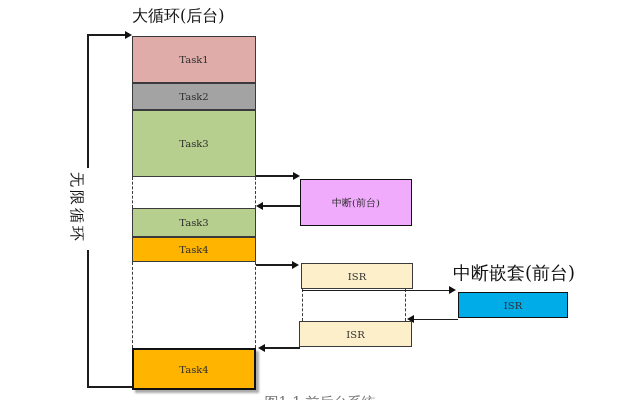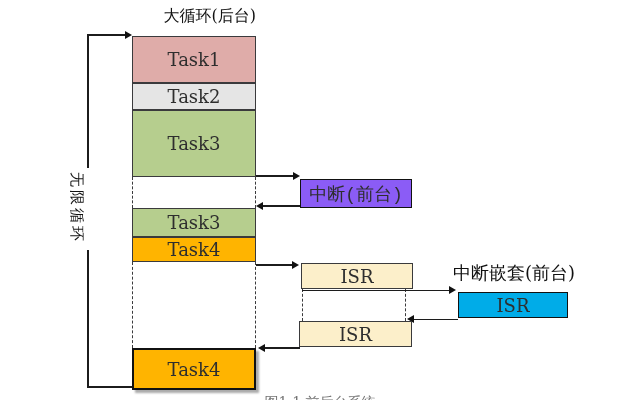--- a/index.html
+++ b/index.html
@@ -5,34 +5,34 @@
   html,body { margin:0; padding:0; background:#ffffff; }
   #stage {
     position:relative; width:641px; height:405px; background:#ffffff;
     font-family:"DejaVu Serif","Liberation Serif",serif; color:#1c1c1c;
     overflow:hidden;
   }
   .box {
     position:absolute; box-sizing:border-box;
     border:1px solid #3a3a3c;
     display:flex; align-items:center; justify-content:center;
-    font-size:18px; color:#2e2e2e; white-space:nowrap;
+    font-size:10px; color:#2e2e2e; white-space:nowrap;
   }
   .box.thick { border:1.5px solid #111; }
   .hline { position:absolute; height:1.5px; background:#1c1c1c; }
   .vline { position:absolute; width:1.5px; background:#1c1c1c; }
   .dash-v { position:absolute; width:0; border-left:1.2px dashed #3a3a3c; }
   .arrow-r { position:absolute; width:0; height:0;
     border-top:4px solid transparent; border-bottom:4px solid transparent;
     border-left:7px solid #111; }
   .arrow-l { position:absolute; width:0; height:0;
     border-top:4px solid transparent; border-bottom:4px solid transparent;
     border-right:7px solid #111; }
   .label { position:absolute; white-space:nowrap; color:#111; }
-  #diagram-title { left:132px; top:6px; width:124px; text-align:right; font-size:16px; }
+  #diagram-title { left:132px; top:6px; width:124px; text-align:left; font-size:16px; }
   #nested-label { left:448px; top:261px; width:132px; text-align:center; font-size:18px; }
   #loop-label {
     left:76px; top:208px; font-size:15px; letter-spacing:3px;
     transform:translate(-50%,-50%) rotate(90deg); transform-origin:center;
   }
   #caption {
     position:absolute; left:170px; top:394px; width:300px; height:6px;
     overflow:hidden; text-align:center; font-size:14px; line-height:16px;
     color:#444; opacity:0.75;
   }
@@ -48,21 +48,21 @@
   <div class="hline" style="left:87px; top:34px;  width:39px;"></div>
   <div class="arrow-r" style="left:125px; top:30.5px;"></div>
   <div class="vline" style="left:87px; top:34px;  height:134px;"></div>
   <div class="label" id="loop-label">无限循环</div>
   <div class="vline" style="left:87px; top:250px; height:137px;"></div>
   <div class="hline" style="left:87px; top:386px; width:46px;"></div>
 
   <div class="box" style="left: 132px; top: 36px; width: 124px; height: 47px; background-color: rgb(223, 172, 169);">
     <span>Task1</span>
   </div>
-  <div class="box" style="left: 132px; top: 83px; width: 124px; height: 27px; background-color: #e5e5e5;">
+  <div class="box" style="left: 132px; top: 83px; width: 124px; height: 27px; background-color: #a3a3a3;">
     <span>Task2</span>
   </div>
   <div class="box" style="left: 132px; top: 110px; width: 124px; height: 67px; background-color: rgb(182, 206, 142);">
     <span>Task3</span>
   </div>
 
   <div class="dash-v" style="left:132px; top:177px; height:31px;"></div>
   <div class="dash-v" style="left:255px; top:177px; height:31px;"></div>
 
   <div class="box" style="left: 132px; top: 208px; width: 124px; height: 29px; background-color: rgb(182, 206, 142);">
@@ -74,21 +74,21 @@
 
   <div class="dash-v" style="left:132px; top:262px; height:86px;"></div>
   <div class="dash-v" style="left:255px; top:262px; height:86px;"></div>
 
   <div class="box" id="task4-b" style="left: 132px; top: 348px; width: 124px; height: 42px; background-color: rgb(255, 180, 0);">
     <span>Task4</span>
   </div>
 
   <div class="hline" style="left:256px; top:175px; width:38px;"></div>
   <div class="arrow-r" style="left:293px; top:171.5px;"></div>
-  <div class="box thick" style="left: 300px; top: 179px; width: 112px; height: 29px; background-color: #8b5cf6; font-family: Liberation Mono, monospace;">
+  <div class="box thick" style="left: 300px; top: 179px; width: 112px; height: 47px; background-color: #f0abfc;">
     <span>中断(前台)</span>
   </div>
   <div class="hline" style="left:263px; top:205px; width:37px;"></div>
   <div class="arrow-l" style="left:256px; top:201.5px;"></div>
 
   <div class="hline" style="left:256px; top:264px; width:37px;"></div>
   <div class="arrow-r" style="left:292px; top:260.5px;"></div>
   <div class="box" style="left: 301px; top: 263px; width: 112px; height: 26px; background-color: rgb(252, 239, 202);">
     <span>ISR</span>
   </div>

